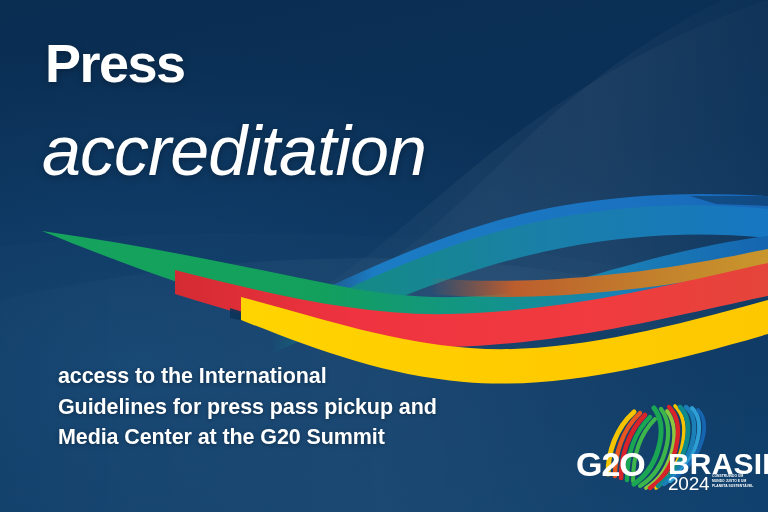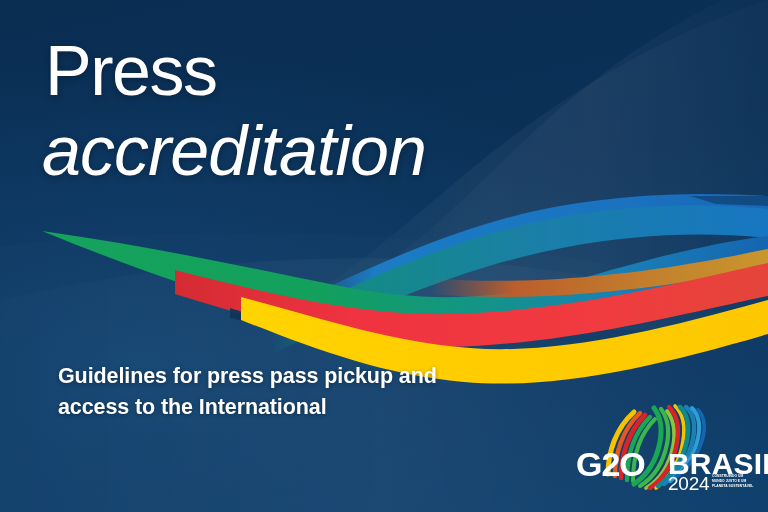--- a/index.html
+++ b/index.html
@@ -18,21 +18,21 @@
       linear-gradient(168deg, #0a2d52 0%, #0b3158 42%, #0d3a66 78%, #0e3f6d 100%);
   }
   .bg-svg, .ribbon-svg {
     position:absolute; left:0; top:0;
     width:768px; height:512px;
     display:block;
   }
   .txt { position:absolute; color:#ffffff; }
   #title-press {
     left:45px; top:36px;
-    font-size:70px; font-weight:normal;
+    font-size:54px; font-weight:bold;
     letter-spacing:-1.5px; line-height:1;
     text-shadow:0 2px 7px rgba(0,0,0,.30);
   }
   #title-accreditation {
     left:42px; top:116px;
     font-size:70px; font-weight:300; font-style:italic;
     letter-spacing:-1px; line-height:1;
     text-shadow:0 2px 7px rgba(0,0,0,.30);
     text-align:right;
   }
@@ -177,22 +177,23 @@
              C658,366 556,390 464,382
              C382,375 312,348 241,320 Z" fill="url(#gYellow)"></path>
 
     <path d="M690,196 L768,196 L768,206 L716,204 Z" fill="#0c3358" opacity=".55"></path>
   </svg>
 
   <div class="txt" id="title-press">Press</div>
   <div class="txt" id="title-accreditation">accreditation</div>
 
   <div class="txt" id="subtitle">
+    <div>access to the International</div>
     <div>Guidelines for press pass pickup and</div>
-    <div>access to the International</div>
+    <div>Media Center at the G20 Summit</div>
   </div>
 
   <div id="logo">
     <svg class="logo-svg" viewBox="0 0 186 106" preserveAspectRatio="none">
       <g fill="none" stroke-linecap="round">
         <path d="M36,78 C36,56 44,32 62,16" stroke="#f5c400" stroke-width="5"></path>
         <path d="M43,80 C43,58 50,34 68,17" stroke="#e8571f" stroke-width="4.4"></path>
         <path d="M49,82 C49,60 56,36 73,19" stroke="#d8232a" stroke-width="4.6"></path>
         <path d="M55,84 C55,62 61,38 78,21" stroke="#1aa653" stroke-width="4.4"></path>
         <path d="M61,85 C61,62 67,39 83,23" stroke="#3cb54a" stroke-width="4"></path>

